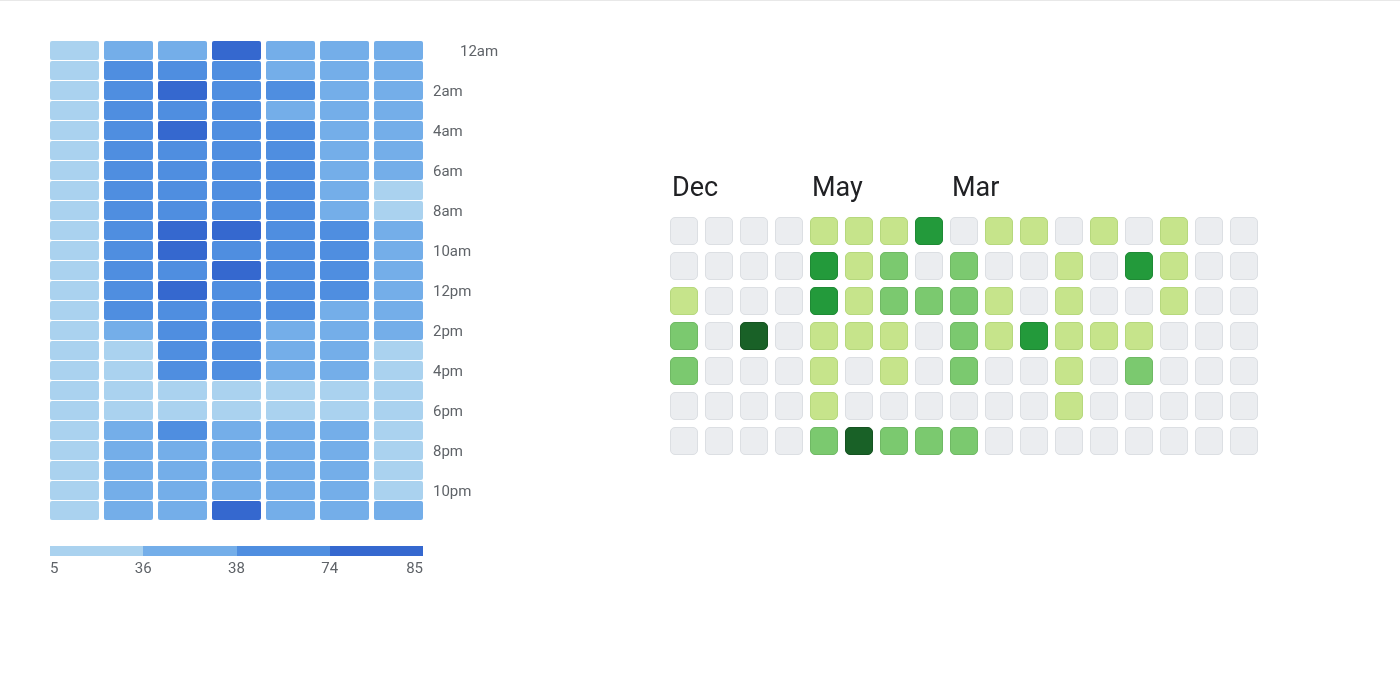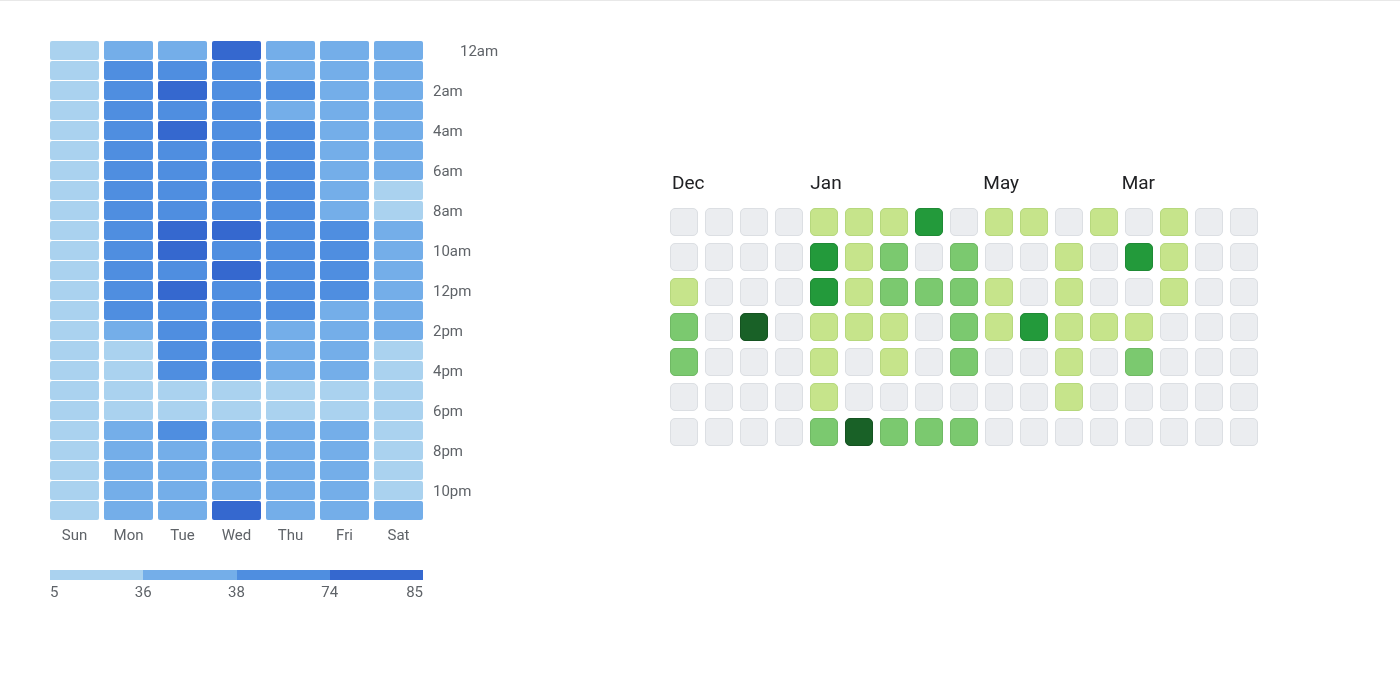--- a/index.html
+++ b/index.html
@@ -94,21 +94,21 @@
   }
 
   
   .cal{
     position:absolute;
     left:670px;top:170px;
     width:590px;
   }
   .cal-months{
     display:flex;
-    font-size:19px;
+    font-size:27px;
     color:#202124;
     margin-bottom:14px;
     padding-left:2px;
   }
   .cal-month{
     text-align:left;
   }
   .cal-grid{
     display:flex;
     gap:7px;
@@ -336,50 +336,40 @@
           <div class="tod-ylabel">8am</div>
           <div class="tod-ylabel">10am</div>
           <div class="tod-ylabel">12pm</div>
           <div class="tod-ylabel">2pm</div>
           <div class="tod-ylabel">4pm</div>
           <div class="tod-ylabel">6pm</div>
           <div class="tod-ylabel">8pm</div>
           <div class="tod-ylabel">10pm</div>
         </div>
     </div>
-    <div class="tod-xlabels" id="tod-xlabels">
-        <div class="tod-xlabel">Sun</div>
-        <div class="tod-xlabel">Mon</div>
-        <div class="tod-xlabel">Tue</div>
-        <div class="tod-xlabel">Wed</div>
-        <div class="tod-xlabel">Thu</div>
-        <div class="tod-xlabel">Fri</div>
-        <div class="tod-xlabel">Sat</div>
-      </div>
     <div class="tod-legend">
       <div class="tod-legend-bar" id="tod-legend-bar">
           <div class="tod-legend-seg" style="background: rgb(170, 210, 239);"></div>
           <div class="tod-legend-seg" style="background: rgb(116, 174, 233);"></div>
           <div class="tod-legend-seg" style="background: rgb(79, 142, 224);"></div>
           <div class="tod-legend-seg" style="background: rgb(53, 104, 207);"></div>
         </div>
       <div class="tod-legend-ticks" id="tod-legend-ticks">
           <div class="tod-legend-tick" style="left: 0%; transform: translateX(0px);">5</div>
           <div class="tod-legend-tick" style="left: 25%;">36</div>
           <div class="tod-legend-tick" style="left: 50%;">38</div>
           <div class="tod-legend-tick" style="left: 75%;">74</div>
           <div class="tod-legend-tick" style="left: 100%; transform: translateX(-100%);">85</div>
         </div>
     </div>
   </div>
 
   <div class="cal">
     <div class="cal-months" id="cal-months">
         <div class="cal-month" style="width: 140px;">Dec</div>
-        <div class="cal-month" style="width: 175px;">Jan</div>
         <div class="cal-month" style="width: 140px;">May</div>
         <div class="cal-month" style="width: 140px;">Mar</div>
       </div>
     <div class="cal-grid" id="cal-grid">
         <div class="cal-col">
           <div class="cal-cell" style="background: rgb(235, 237, 240); border: 1px solid rgb(220, 223, 227);"></div>
           <div class="cal-cell" style="background: rgb(235, 237, 240); border: 1px solid rgb(220, 223, 227);"></div>
           <div class="cal-cell" style="background: rgb(198, 228, 139); border: 1px solid rgb(182, 216, 125);"></div>
           <div class="cal-cell" style="background: rgb(123, 201, 111); border: 1px solid rgb(111, 185, 100);"></div>
           <div class="cal-cell" style="background: rgb(123, 201, 111); border: 1px solid rgb(111, 185, 100);"></div>

